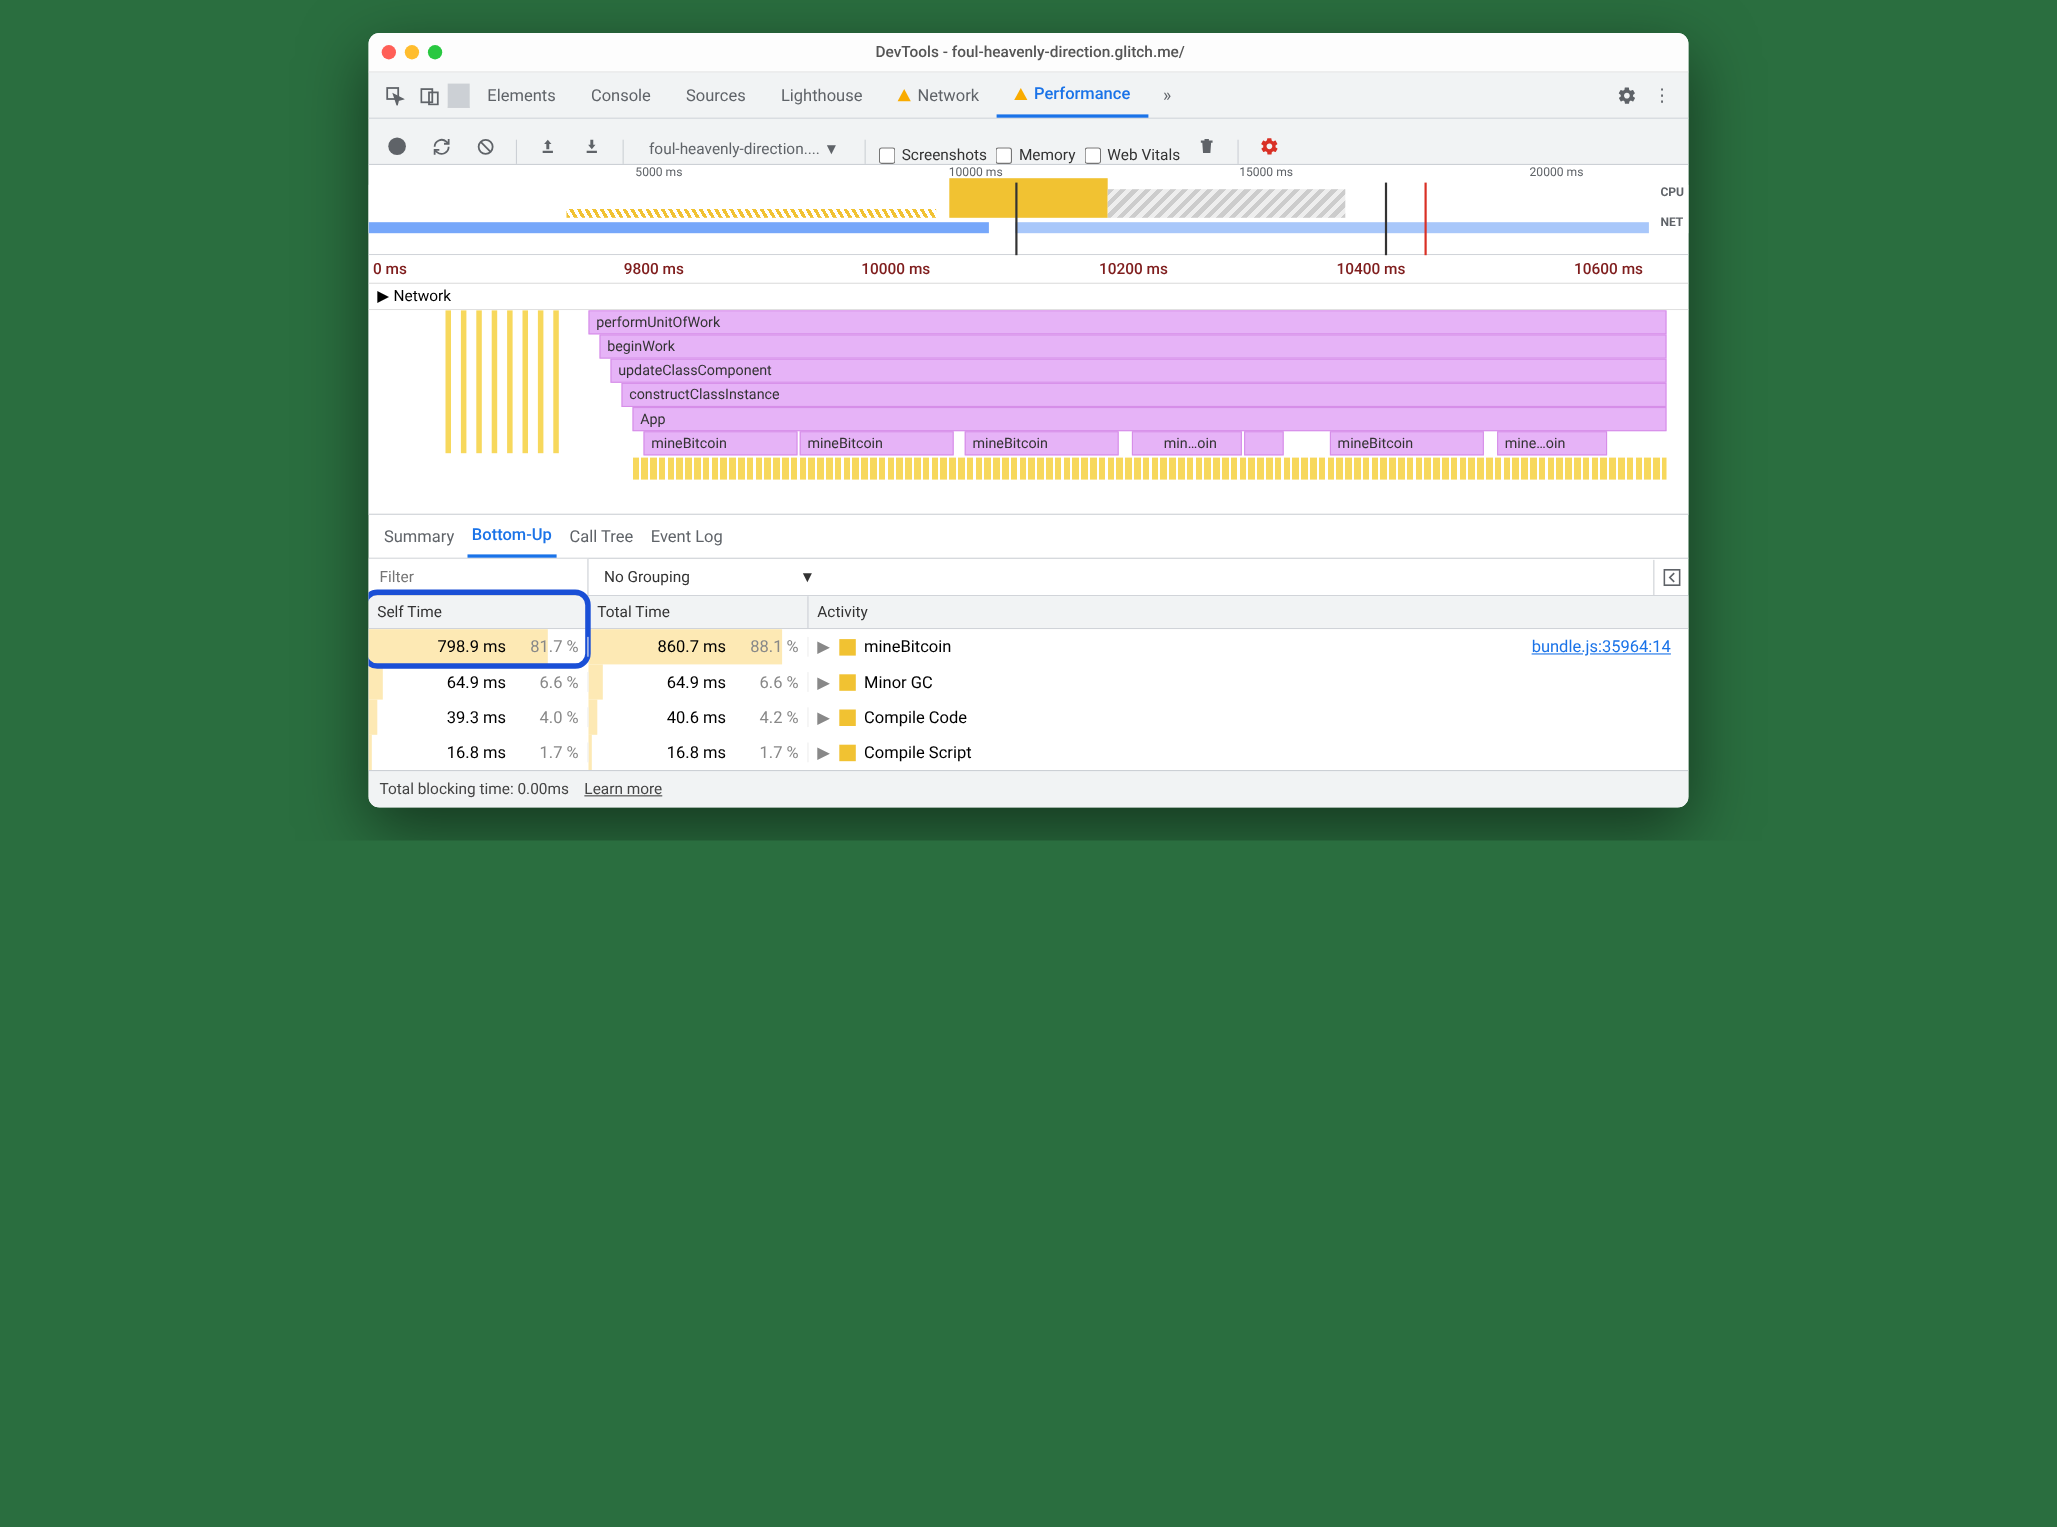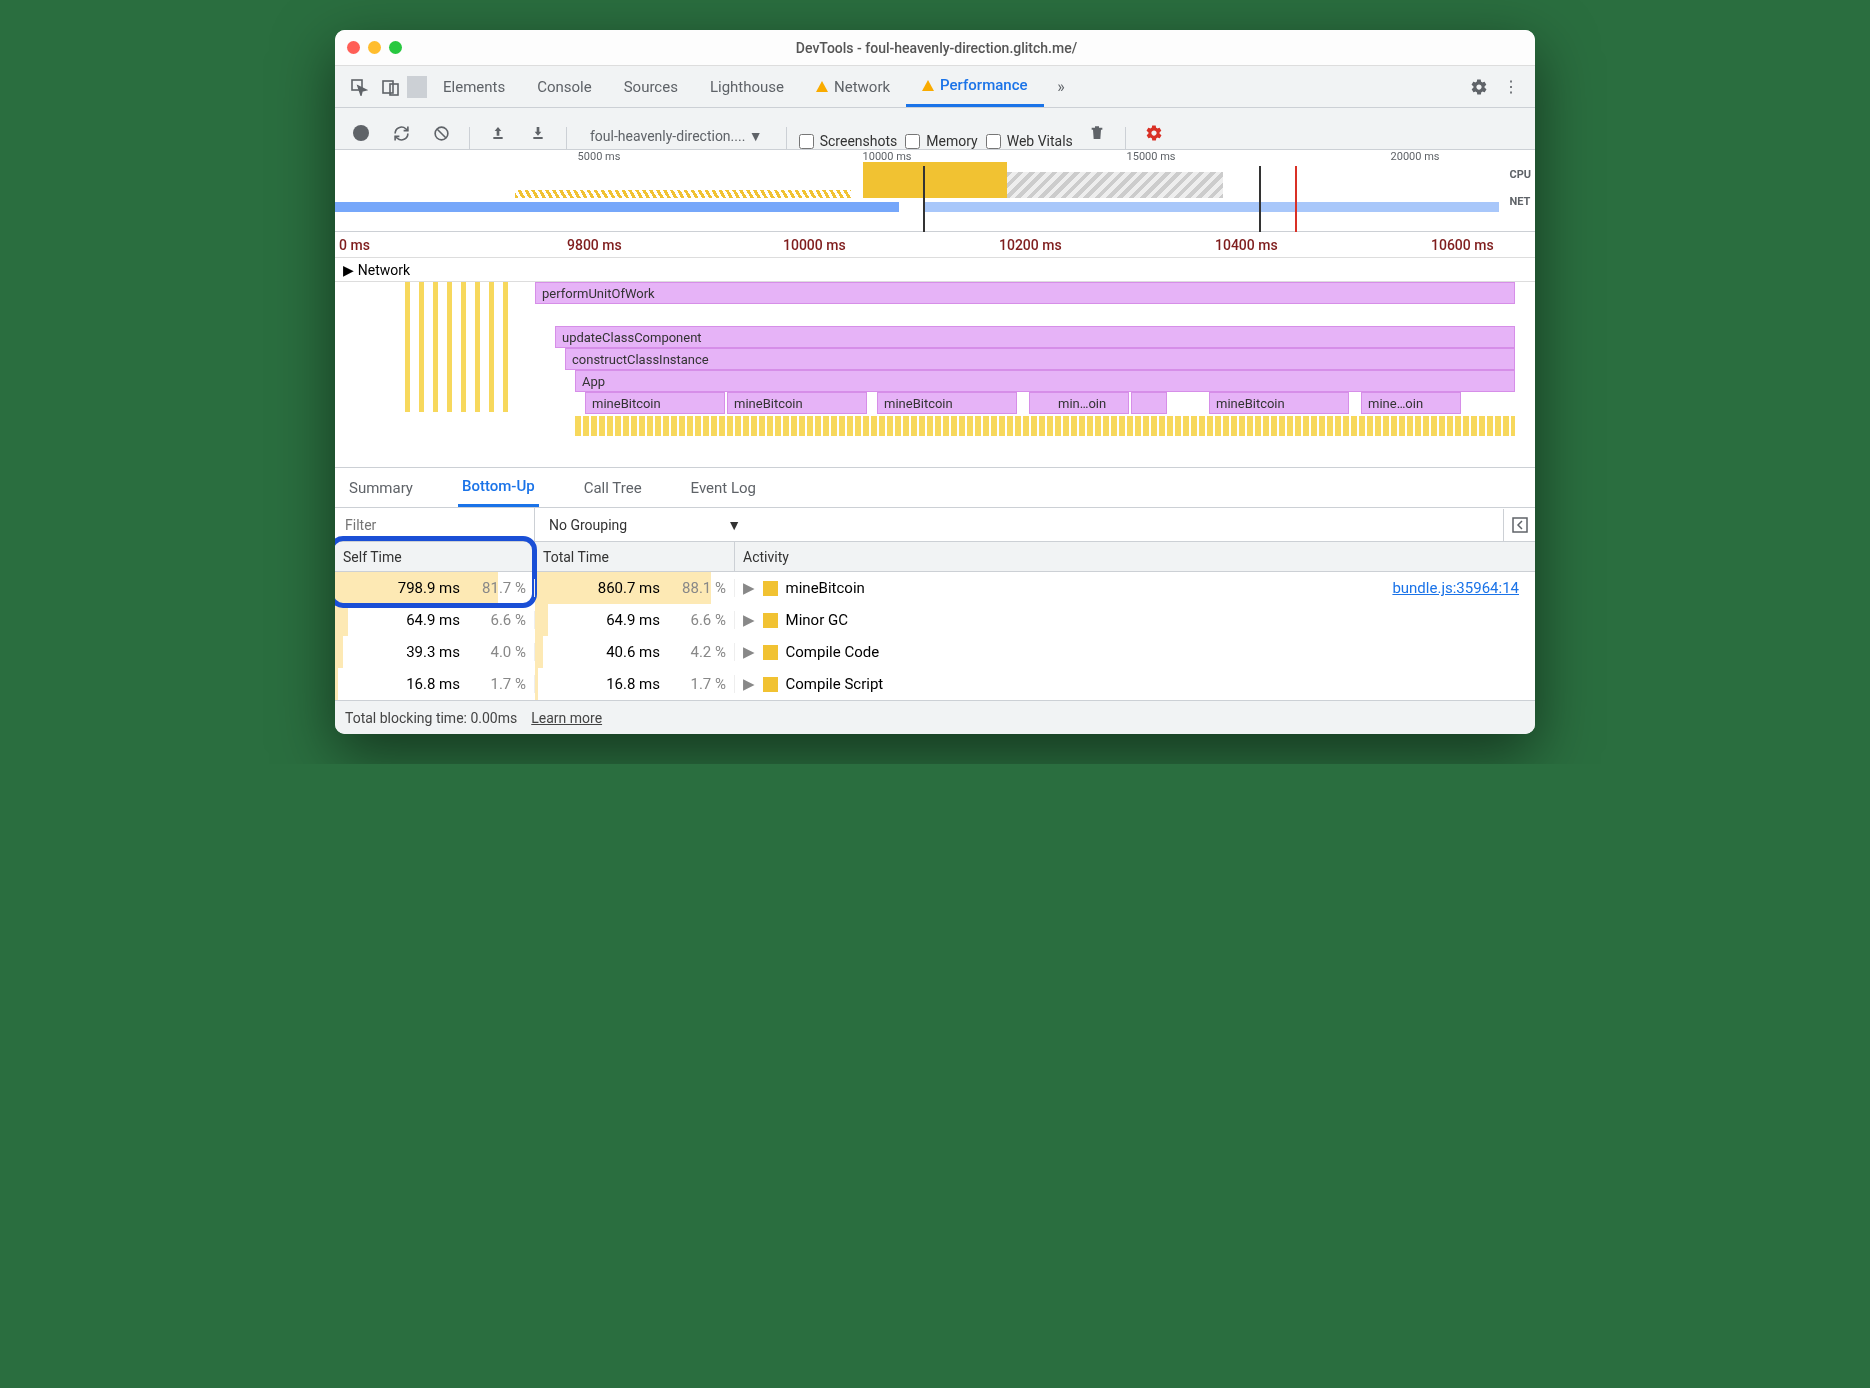--- a/index.html
+++ b/index.html
@@ -28,21 +28,21 @@
 .ov-body { height:44px; background:#fff; position:relative; }
 .ov-yellow { position:absolute; bottom:14px; height:22px; background:#f1c232; }
 .ov-labels { position:absolute; right:4px; top:18px; font-size:11px; font-weight:700; color:#5f6368; }
 .net-bar { position:absolute; bottom:0; height:10px; background:#76a7fa; }
 .ruler { height:26px; background:#fff; display:flex; align-items:center; font-size:14px; color:#7f1d1d; position:relative; border-bottom:1px solid #ddd; }
 .ruler .tick { position:absolute; transform:translateX(-8px); font-weight:500; }
 .net-section { height:24px; background:#fff; border-bottom:1px solid #ddd; padding-left:8px; display:flex; align-items:center; font-size:14px; }
 .net-section .arrow{margin-right:4px;}
 .flame { height:186px; background:#fff; position:relative; overflow:hidden; border-bottom:1px solid #ccd0d5; }
 .flame-row { position:absolute; height:22px; background:#e6b3f7; border:1px solid #d68ee8; font-size:13px; color:#333; padding-left:6px; display:flex; align-items:center; overflow:hidden; white-space:nowrap; }
-.subtabs { height:40px; display:flex; align-items:center; padding:0 10px; gap:41px; border-bottom:1px solid #ccd0d5; }
+.subtabs { height:40px; display:flex; align-items:center; padding:0 10px; gap:8px; border-bottom:1px solid #ccd0d5; }
 .subtab { color:#5f6368; font-size:15px; padding:9px 4px; cursor:pointer; }
 .subtab.active { color:#1a73e8; border-bottom:3px solid #1a73e8; font-weight:500; }
 .filter-row { height:34px; display:flex; align-items:center; border-bottom:1px solid #ccd0d5; }
 .filter-input { width:200px; height:100%; border:none; border-right:1px solid #ccd0d5; padding:0 10px; font-size:14px; outline:none; }
 .grouping { padding:0 14px; font-size:14px; color:#333; flex:1; display:flex; align-items:center; gap:100px; }
 .table-header { height:30px; display:flex; background:#f1f3f4; border-bottom:1px solid #ccd0d5; font-size:14px; color:#333; }
 .col-self { width:200px; padding-left:8px; display:flex; align-items:center; border-right:1px solid #ccd0d5; }
 .col-total { width:200px; padding-left:8px; display:flex; align-items:center; border-right:1px solid #ccd0d5; }
 .col-activity { flex:1; padding-left:8px; display:flex; align-items:center; }
 .hl-box { position:absolute; border:5px solid #1a4fd6; border-radius:14px; pointer-events:none; }
@@ -209,20 +209,21 @@
     <span class="tick" style="left:92%">10600 ms</span>
   </div>
 
   <div class="net-section">
     <span class="arrow">▶</span>
       <span>Network</span>
   </div>
 
   <div class="flame" id="flame">
       <div class="flame-row" style="left: 200px; width: 980px; top: 0px;">performUnitOfWork</div>
+      <div class="flame-row" style="left: 210px; width: 970px; top: 22px;">beginWork</div>
       <div class="flame-row" style="left: 220px; width: 960px; top: 44px;">updateClassComponent</div>
       <div class="flame-row" style="left: 230px; width: 950px; top: 66px;">constructClassInstance</div>
       <div class="flame-row" style="left: 240px; width: 940px; top: 88px;">App</div>
       <div class="flame-row" style="left: 250px; width: 140px; top: 110px;">mineBitcoin</div>
       <div class="flame-row" style="left: 392px; width: 140px; top: 110px;">mineBitcoin</div>
       <div class="flame-row" style="left: 542px; width: 140px; top: 110px;">mineBitcoin</div>
       <div class="flame-row" style="left: 694px; width: 100px; top: 110px; padding-left: 28px;">min…oin</div>
       <div class="flame-row" style="left: 796px; width: 36px; top: 110px;"></div>
       <div class="flame-row" style="left: 874px; width: 140px; top: 110px;">mineBitcoin</div>
       <div class="flame-row" style="left: 1026px; width: 100px; top: 110px;">mine…oin</div>

